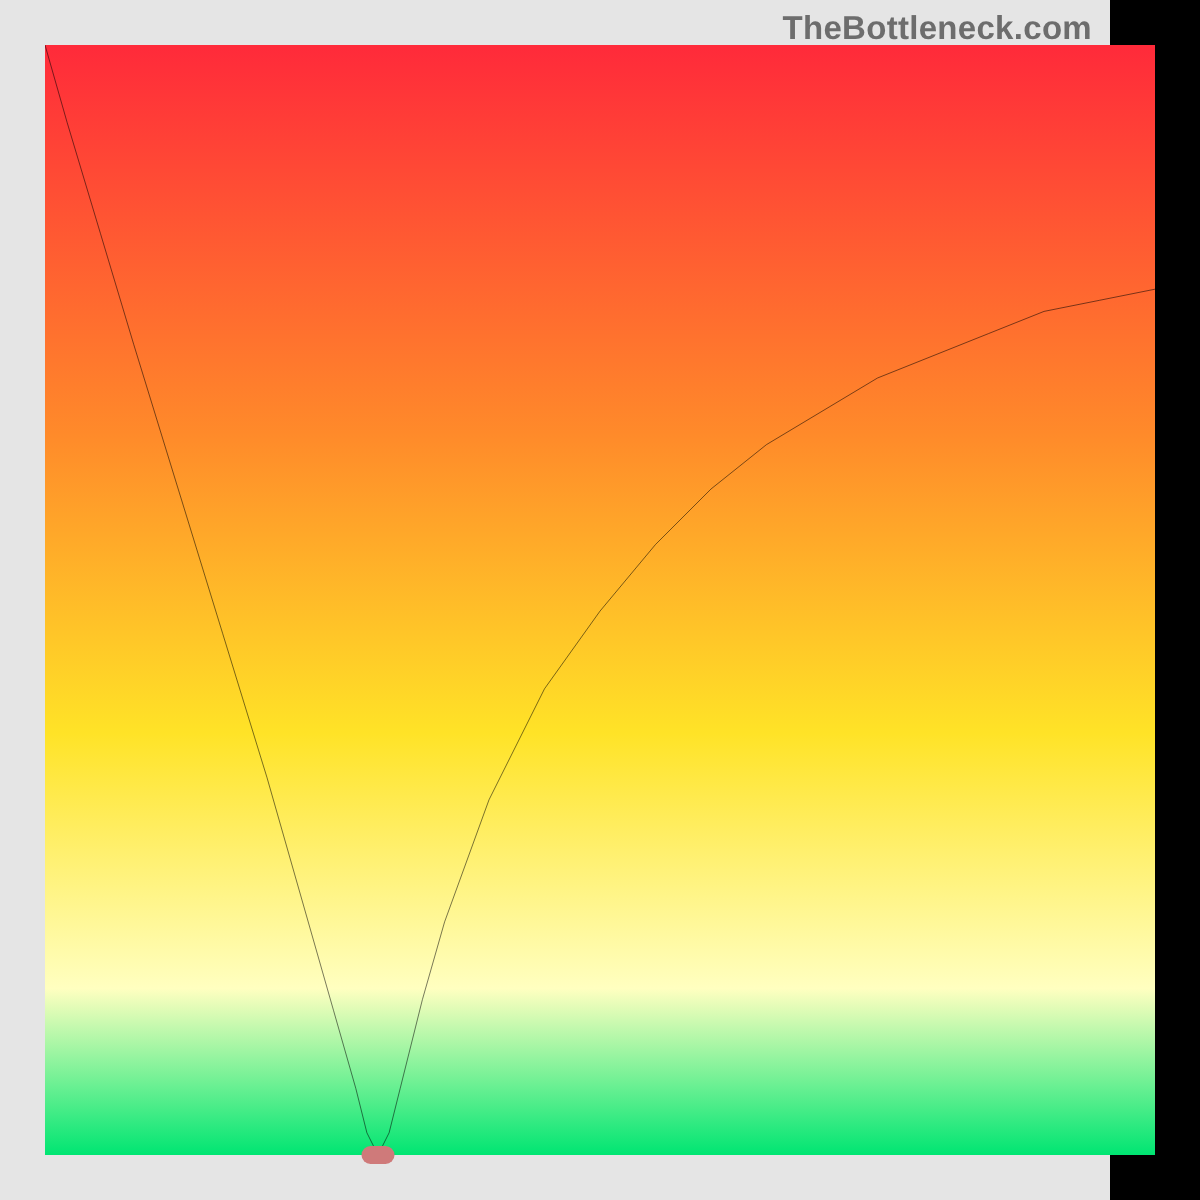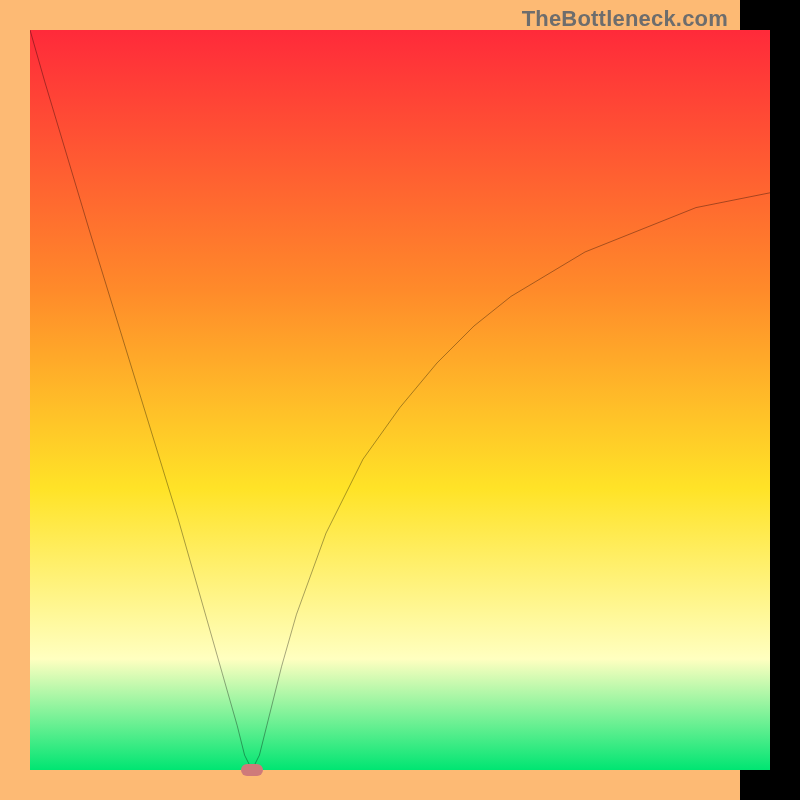--- a/index.html
+++ b/index.html
@@ -1,21 +1,21 @@
 <!DOCTYPE html>
 <html><head>
 <meta charset="utf-8">
 <style>
   * { margin: 0; padding: 0; box-sizing: border-box; }
   html, body { width: 800px; height: 800px; overflow: hidden; background: #000; }
   .stage {
     position: relative;
     width: 740px;
     height: 800px;
-    background: #fdba74;
+    background: #e5e5e5;
   }
   .plot-area {
     position: absolute;
     left: 30px;
     top: 30px;
     width: 740px;
     height: 740px;
   }
   .grad {
     position: absolute;

